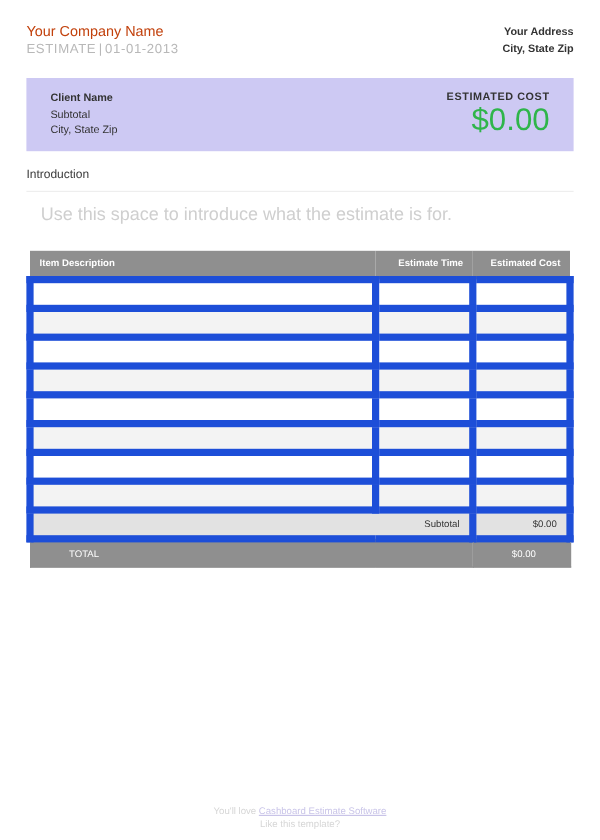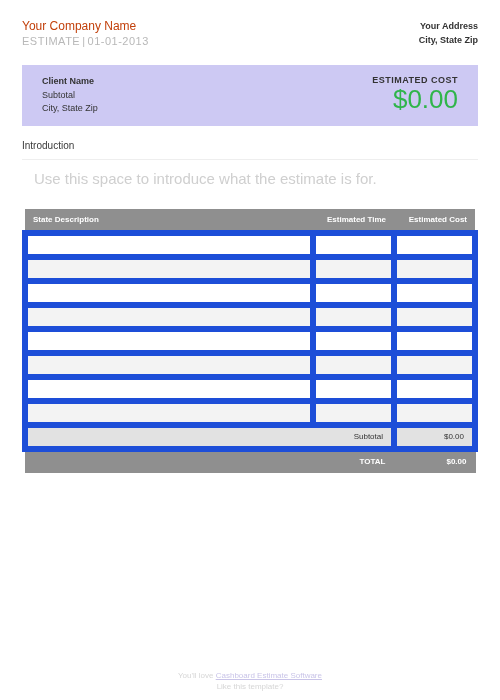--- a/index.html
+++ b/index.html
@@ -59,22 +59,21 @@
   tr.summary td {
     background: #e2e2e2 !important;
     text-align: right;
     font-size: 8px;
   }
   tr.summary td.label { font-weight: 400; }
   tr.summary td.value { font-weight: 400; }
   tr.total-row td {
     background: #8f8f8f !important;
     color: #fff;
-    text-align: right;
-    font-weight: 700;
+    font-weight: 400;
     font-size: 8px;
     border: 1px solid #8f8f8f;
     padding-left: 32px;
   }
   .footer {
     position: absolute;
     bottom: 8px;
     left: 0;
     right: 0;
     text-align: center;
@@ -112,22 +111,22 @@
   </div>
 </div>
 
 <div class="intro-heading">Introduction</div>
 <hr class="intro-divider">
 <div class="intro-placeholder">Use this space to introduce what the estimate is for.</div>
 
 <table class="items">
   <thead>
     <tr>
-      <th class="col-desc">State Description</th>
-      <th class="col-time">Estimated Time</th>
+      <th class="col-desc">Item Description</th>
+      <th class="col-time">Estimate Time</th>
       <th class="col-cost">Estimated Cost</th>
     </tr>
   </thead>
   <tbody id="items-body">
       <tr>
         <td class="col-desc"></td>
         <td class="col-time"></td>
         <td class="col-cost"></td>
       </tr>
       <tr>

